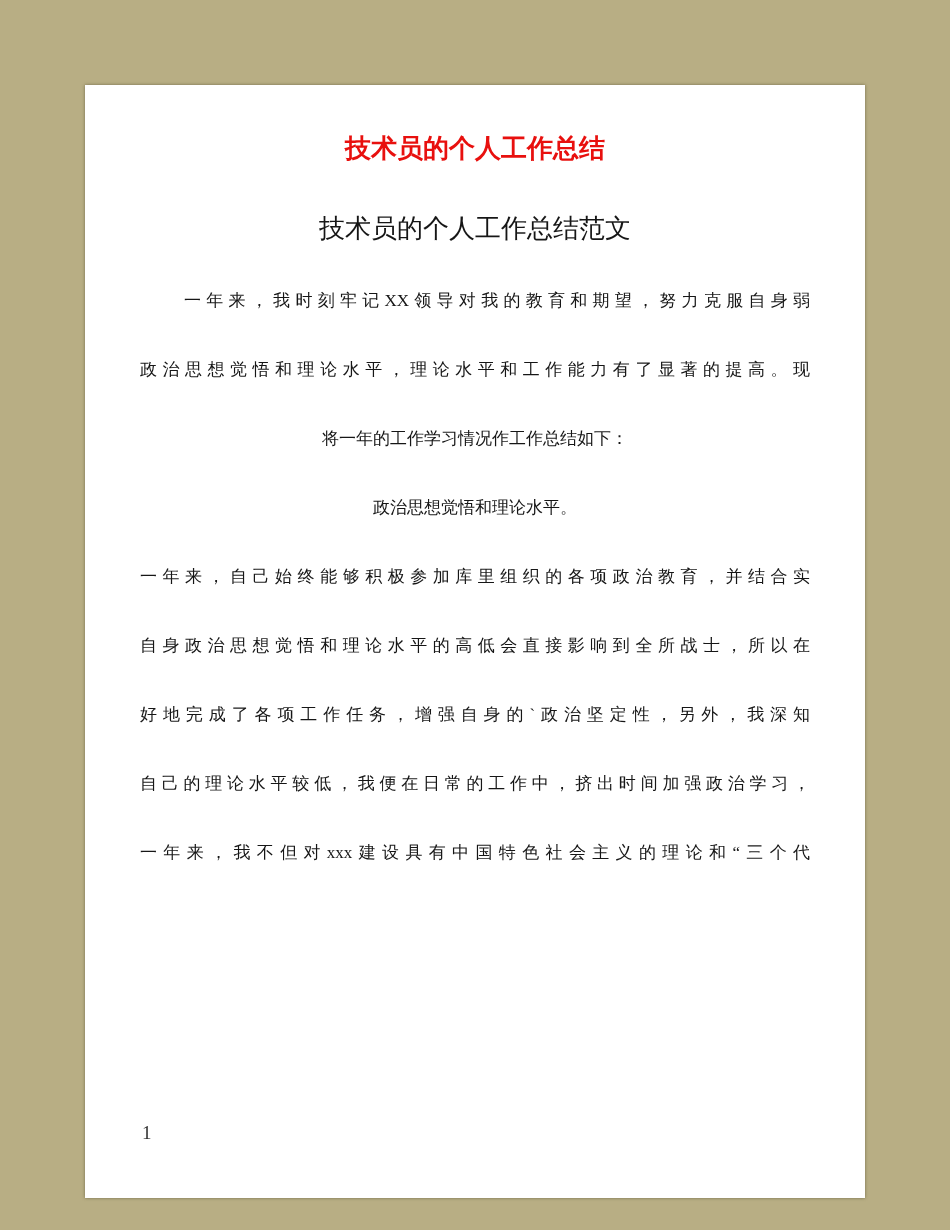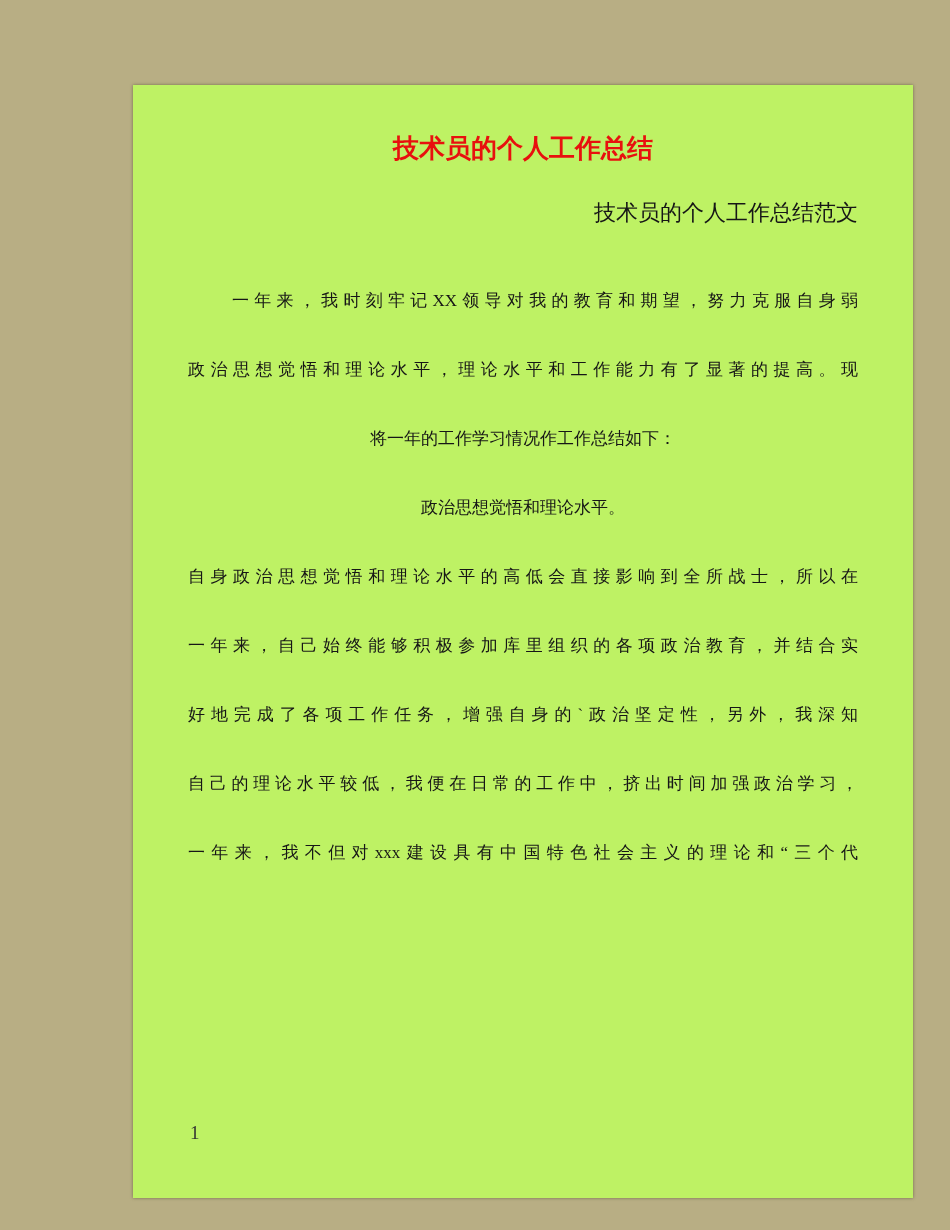--- a/index.html
+++ b/index.html
@@ -27,27 +27,27 @@
     width: 100%;
     text-align: center;
     font-family: "Liberation Sans", sans-serif;
     font-weight: bold;
     font-size: 26px;
     line-height: 32px;
     color: #e8100e;
   }
   .doc-subtitle {
     position: absolute;
-    top: 114px;
+    top: 130px;
     left: 55px;
     width: 670px;
-    font-size: 22px;
+    font-size: 26px;
     line-height: 28px;
     color: #161616;
-    text-align: right;
+    text-align: center;
   }
   .body-lines {
     position: absolute;
     top: 181px;
     left: 55px;
     width: 670px;
     font-size: 17px;
     color: #161616;
   }
   .body-lines .line {
@@ -72,29 +72,29 @@
     left: 57px;
     font-size: 19px;
     line-height: 24px;
     color: #333333;
   }
 </style>
 </head>
 <body>
 
 <div class="canvas" style="background: rgb(184, 174, 132);">
-  <div class="paper" style="background: #bef264; margin-left: 48px;">
+  <div class="paper" style="background: #ffffff;">
     <div class="doc-title" style="color: rgb(232, 16, 14);">技术员的个人工作总结</div>
     <div class="doc-subtitle" style="color: rgb(22, 22, 22);">技术员的个人工作总结范文</div>
     <div class="body-lines" style="color: rgb(22, 22, 22);">
         <div class="line just indent">一年来，我时刻牢记XX领导对我的教育和期望，努力克服自身弱</div>
         <div class="line just">政治思想觉悟和理论水平，理论水平和工作能力有了显著的提高。现</div>
         <div class="line left">将一年的工作学习情况作工作总结如下：</div>
         <div class="line left">政治思想觉悟和理论水平。</div>
+        <div class="line just">一年来，自己始终能够积极参加库里组织的各项政治教育，并结合实</div>
         <div class="line just">自身政治思想觉悟和理论水平的高低会直接影响到全所战士，所以在</div>
-        <div class="line just">一年来，自己始终能够积极参加库里组织的各项政治教育，并结合实</div>
         <div class="line just">好地完成了各项工作任务，增强自身的`政治坚定性，另外，我深知</div>
         <div class="line just">自己的理论水平较低，我便在日常的工作中，挤出时间加强政治学习，</div>
         <div class="line just">一年来，我不但对xxx建设具有中国特色社会主义的理论和“三个代</div>
       </div>
     <div class="page-num">1</div>
   </div>
 </div>
 
 </body></html>

